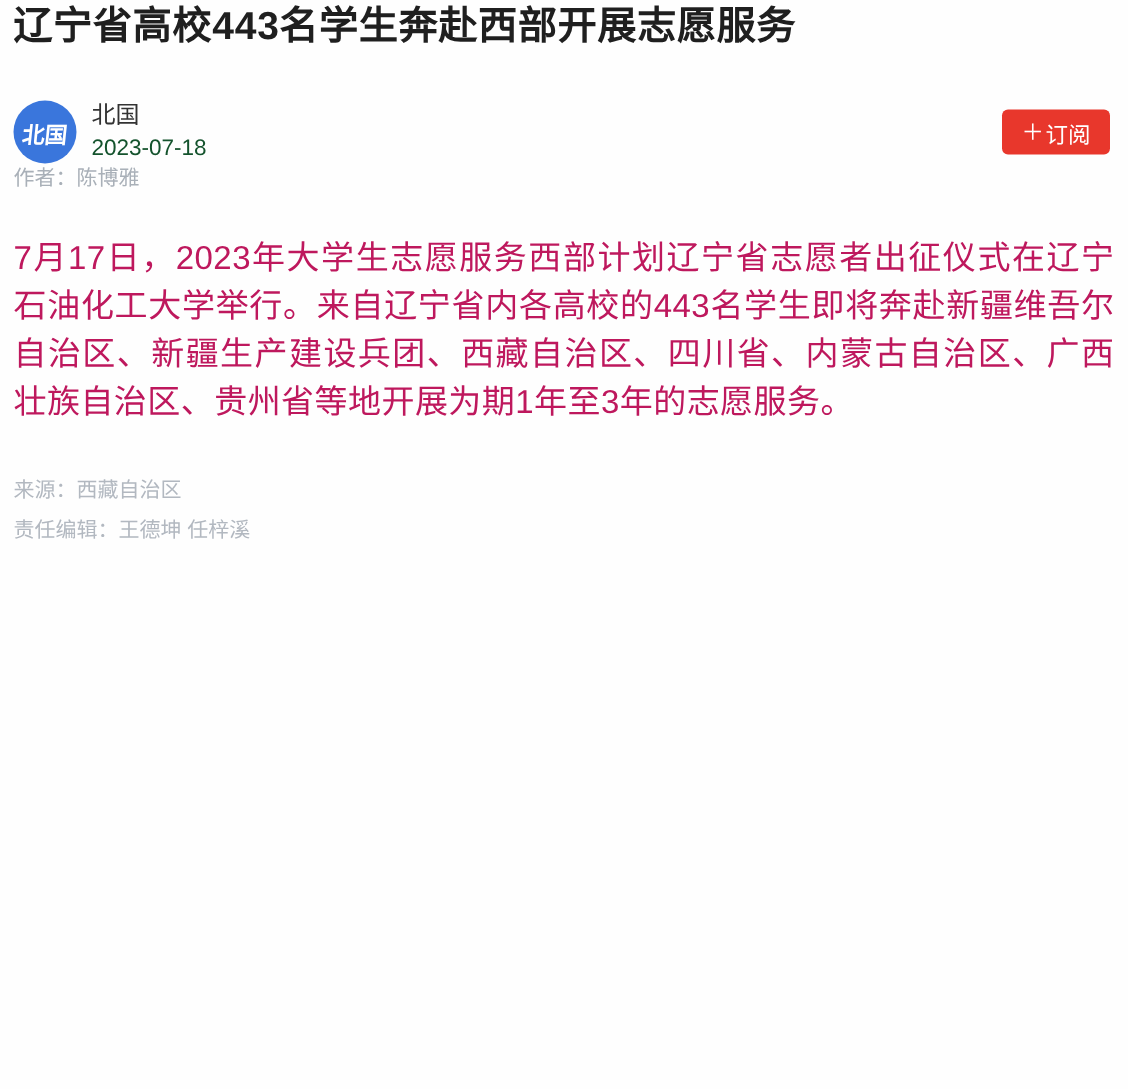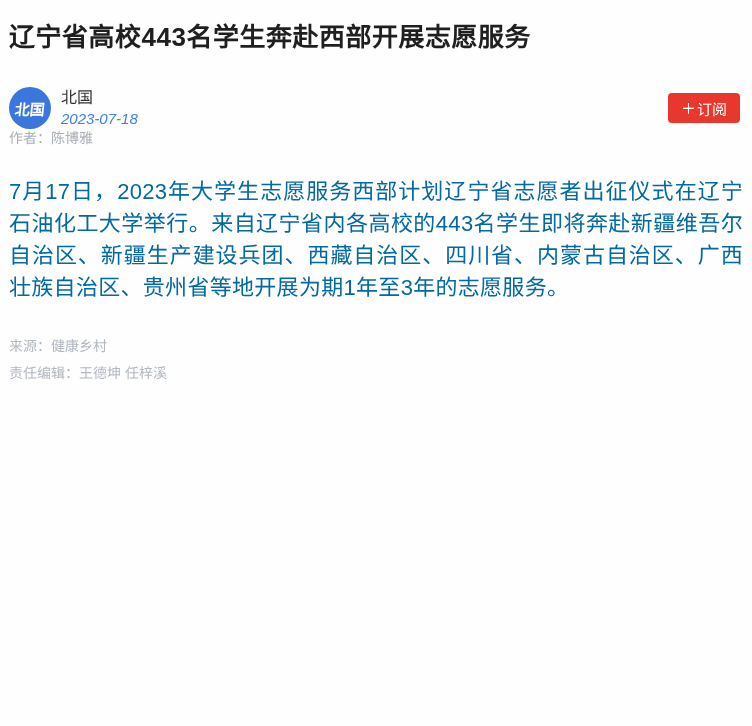--- a/index.html
+++ b/index.html
@@ -12,21 +12,20 @@
     overflow: hidden;
   }
   .page {
     width: 752px;
     height: 726px;
     padding: 0 9px;
     background: #fefefe;
     position: relative;
   }
   .article-title {
-    padding-top: 20px;
     font-size: 26px;
     line-height: 34px;
     font-weight: 700;
     color: #1f1f1f;
     letter-spacing: 0.5px;
   }
   .publisher-row {
     margin-top: 33px;
     display: flex;
     align-items: center;
@@ -58,23 +57,22 @@
     gap: 3px;
   }
   .publisher-name {
     font-size: 16px;
     color: #333;
     line-height: 18px;
     cursor: pointer;
   }
   .publish-date {
     font-size: 15px;
-    color: #3b82f6;
+    color: #14532d;
     line-height: 17px;
-    font-style: italic;
   }
   .subscribe-btn {
     position: absolute;
     right: 3px;
     top: 50%;
     transform: translateY(-50%);
     width: 72px;
     height: 30px;
     background: #e8372c;
     border: none;
@@ -93,21 +91,21 @@
     font-size: 14px;
     color: #a9b0b8;
     line-height: 18px;
   }
   .article-body {
     margin-top: 29px;
   }
   .article-body p {
     font-size: 22px;
     line-height: 32px;
-    color: #0369a1;
+    color: #be185d;
     margin-bottom: 33px;
     text-align: justify;
     letter-spacing: 0.3px;
   }
   .article-footer {
     margin-top: -4px;
     font-size: 14px;
     color: #b2b8c0;
     line-height: 27px;
   }
@@ -133,18 +131,18 @@
     </button>
   </div>
 
   <div class="author-line">作者：陈博雅</div>
 
   <div class="article-body">
     <p>7月17日，2023年大学生志愿服务西部计划辽宁省志愿者出征仪式在辽宁石油化工大学举行。来自辽宁省内各高校的443名学生即将奔赴新疆维吾尔自治区、新疆生产建设兵团、西藏自治区、四川省、内蒙古自治区、广西壮族自治区、贵州省等地开展为期1年至3年的志愿服务。</p>
   </div>
 
   <div class="article-footer">
-    <div>来源：健康乡村</div>
+    <div>来源：西藏自治区</div>
     <div>责任编辑：王德坤 任梓溪</div>
 
   </div>
 
 </div>
 
 </body></html>

